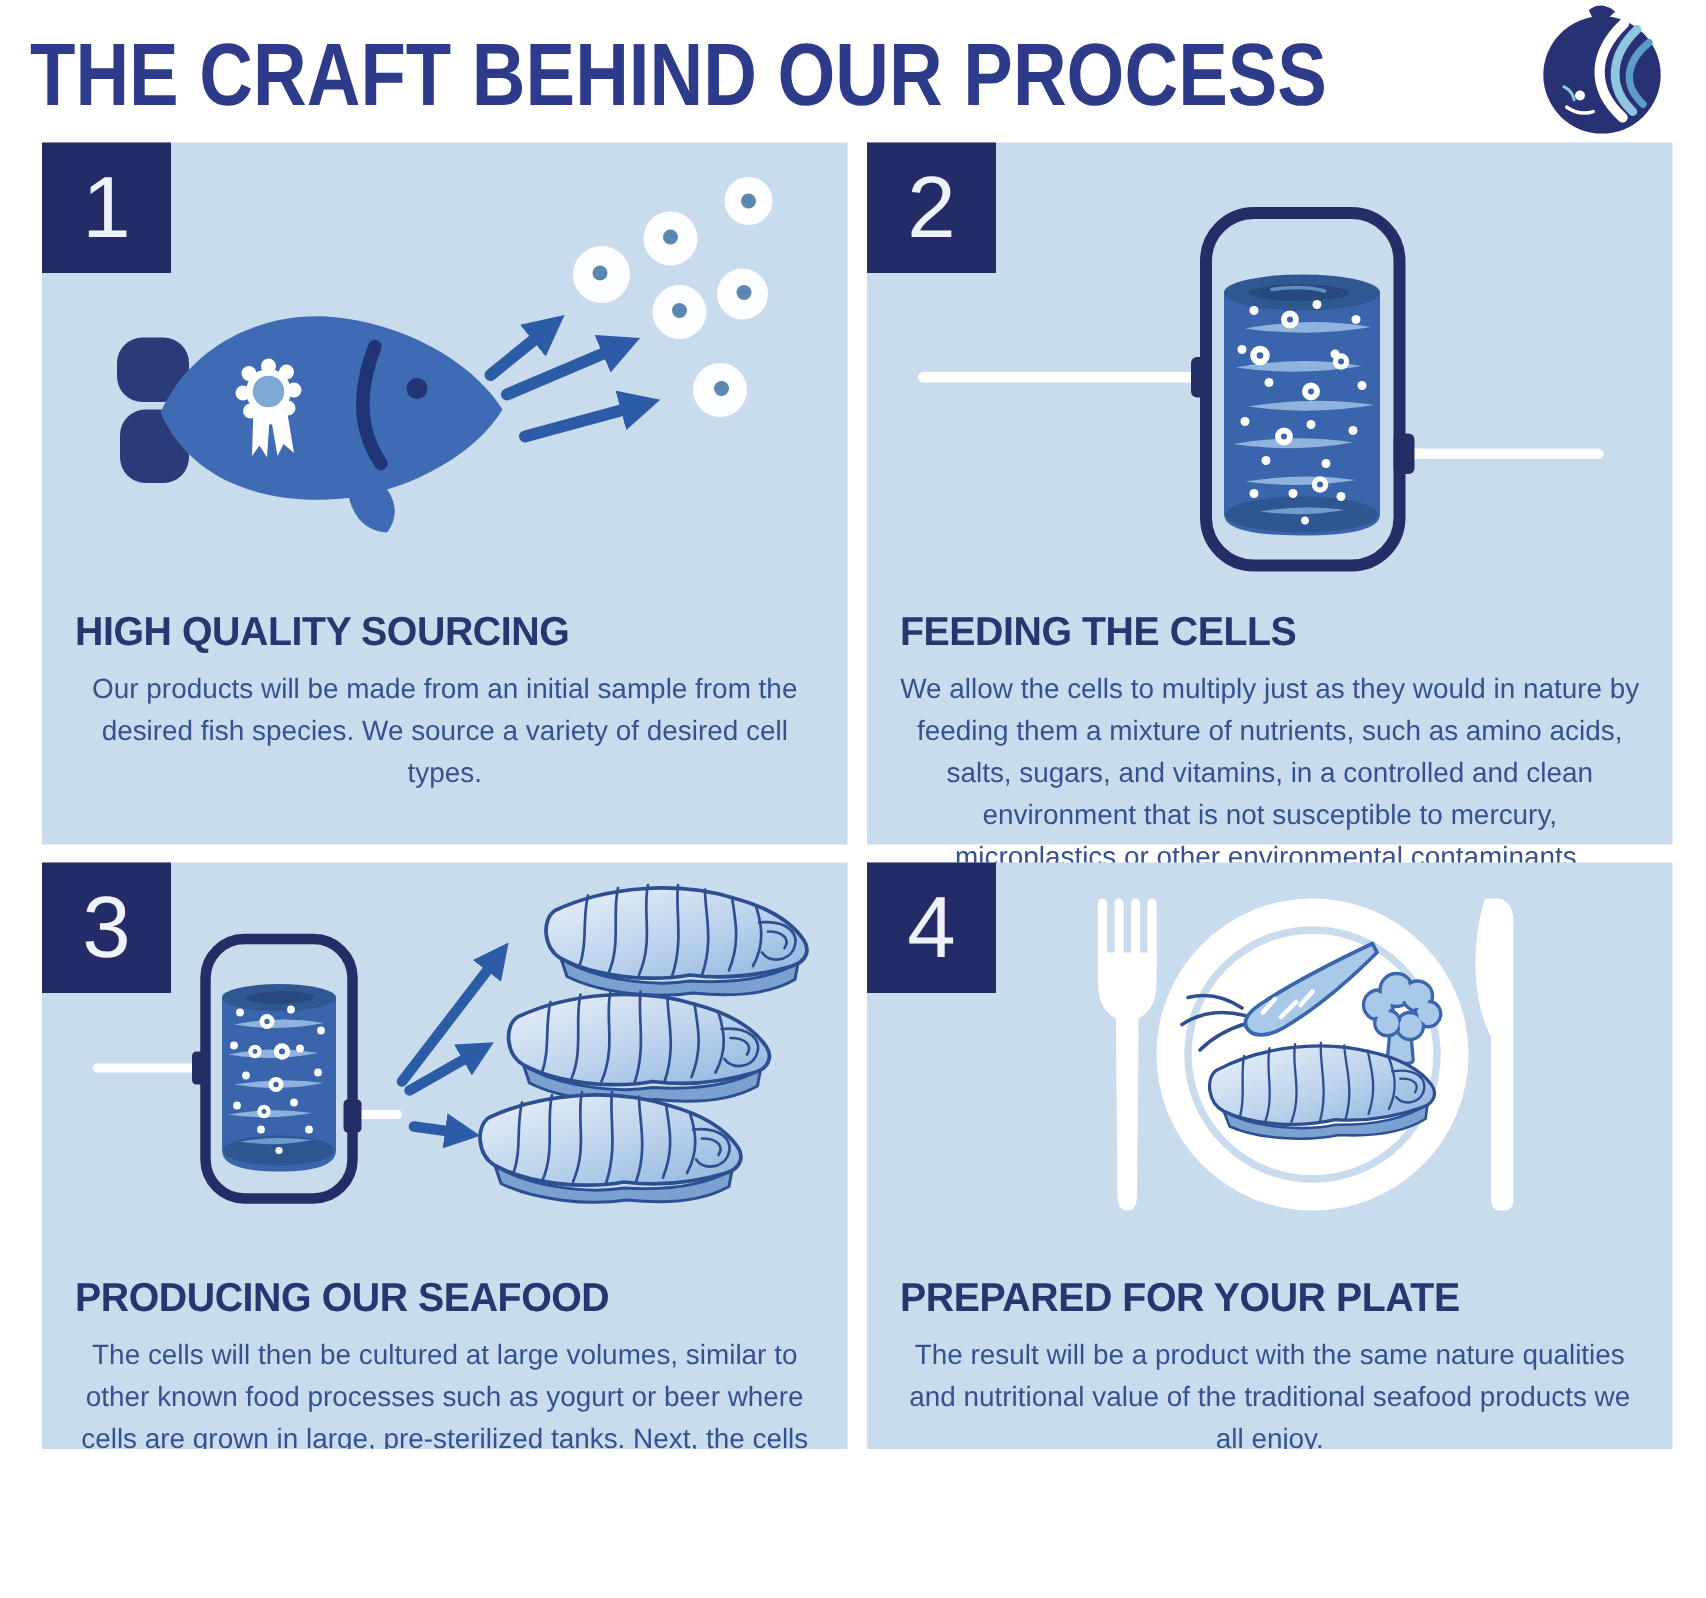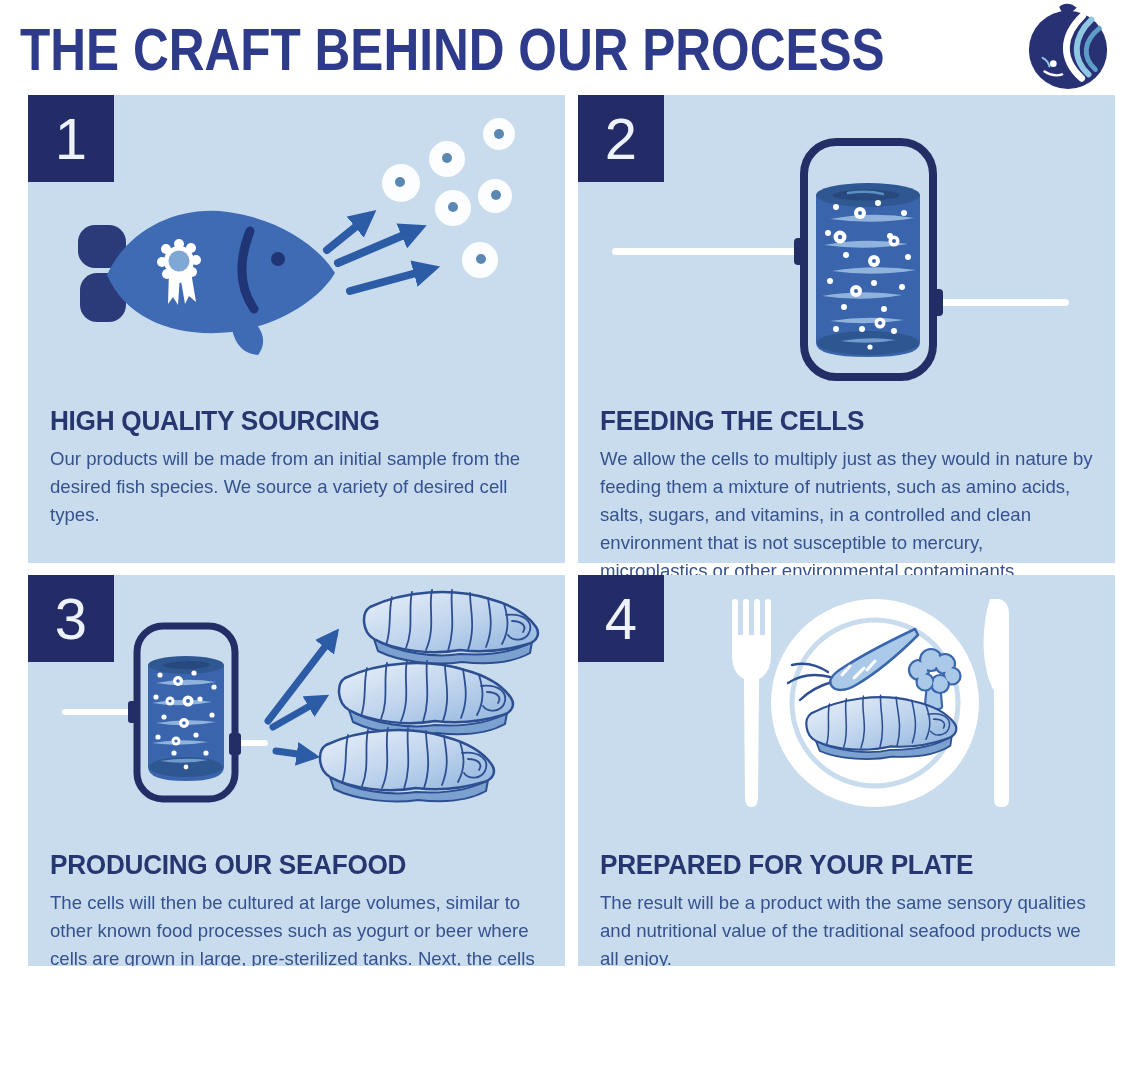--- a/index.html
+++ b/index.html
@@ -16,21 +16,21 @@
   .badge{position:absolute;top:0;left:0;width:86px;height:87px;background:#232c66;
          color:#eef2fb;display:flex;align-items:center;justify-content:center;
          font-size:58px;font-weight:400;z-index:2;}
   .illus{position:relative;width:100%;}
   .illus-r1{height:288px;}
   .illus-r2{height:252px;}
   .illus svg{position:absolute;left:0;top:0;}
   .ptext{padding:6px 22px 0 22px;margin-top:17px;}
   .ptext h2{margin:0 0 8px 0;font-size:27px;font-weight:700;color:#26366f;
             letter-spacing:-.3px;transform:scaleX(.97);transform-origin:left center;}
-  .ptext p{margin:0;font-size:18.6px;line-height:1.5;color:#35528f;}
+  .ptext p{margin:0;font-size:18.6px;line-height:1.5;color:#35528f;text-align:center;}
   .hiddefs{position:absolute;width:0;height:0;}
 </style>
 </head>
 <body>
 
 <svg class="hiddefs" aria-hidden="true">
   <defs>
     <linearGradient id="filletGrad" x1="0" y1="0" x2="1" y2="1">
       <stop offset="0" stop-color="#e9f0f9"></stop>
       <stop offset="0.55" stop-color="#bcd2ec"></stop>
@@ -341,18 +341,18 @@
                 <circle cx="374" cy="101" r="6.5"></circle>
               <circle cx="362" cy="109" r="7"></circle>
                 <circle cx="347" cy="107" r="6.5"></circle>
             </g>
           </g>
           <use href="#fillet" transform="translate(220,122) rotate(-3) scale(0.86)"></use>
         </svg>
       </div>
       <div class="ptext">
         <h2>PREPARED FOR YOUR PLATE</h2>
-        <p>The result will be a product with the same sensory qualities and nutritional value of the traditional seafood products we all enjoy.</p>
+        <p>The result will be a product with the same nature qualities and nutritional value of the traditional seafood products we all enjoy.</p>
       </div>
     </section>
 
   </div>
 </div>
 
 </body></html>

